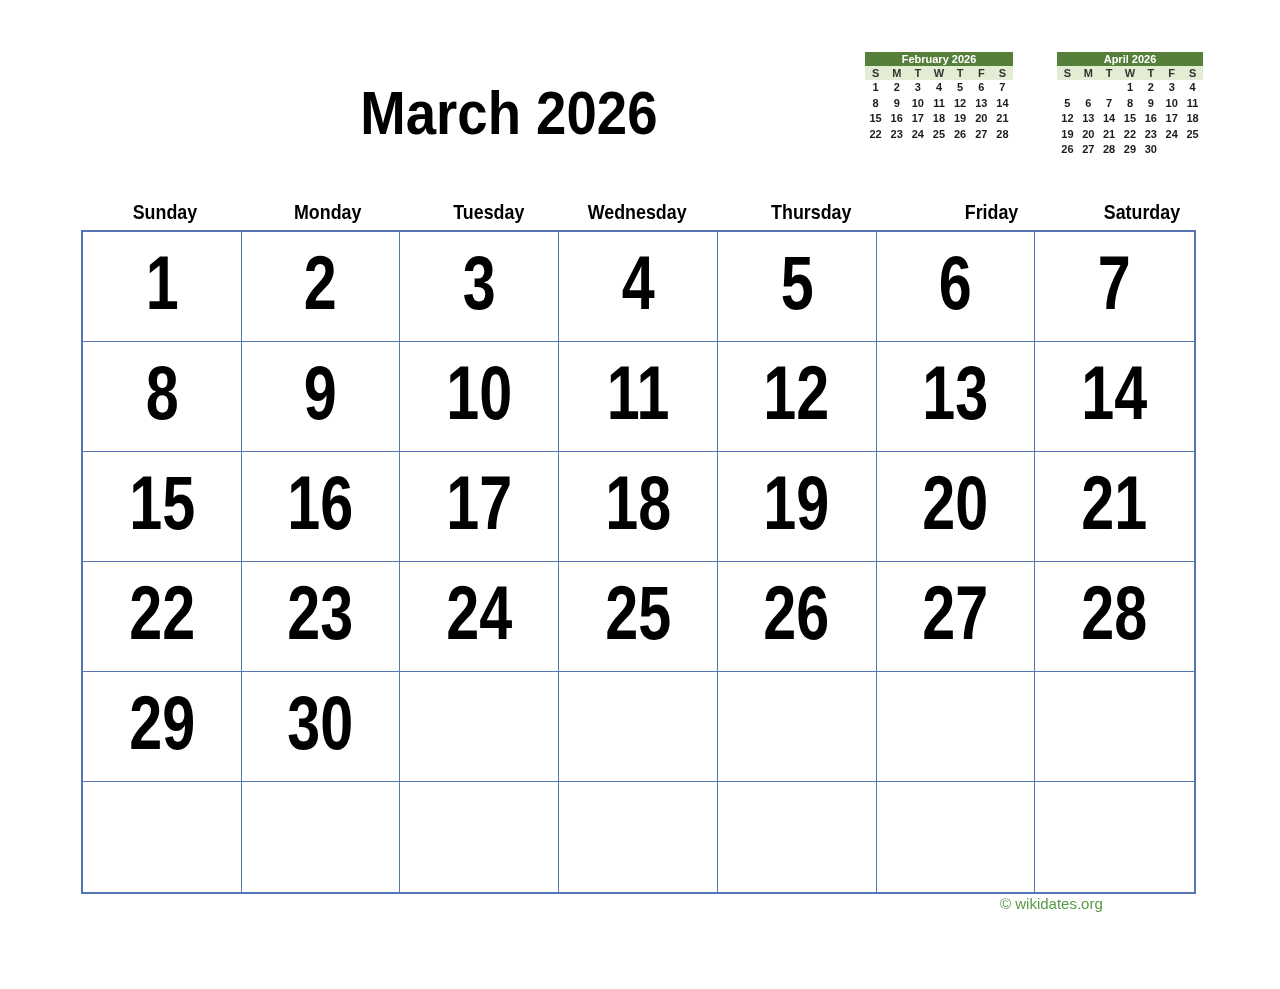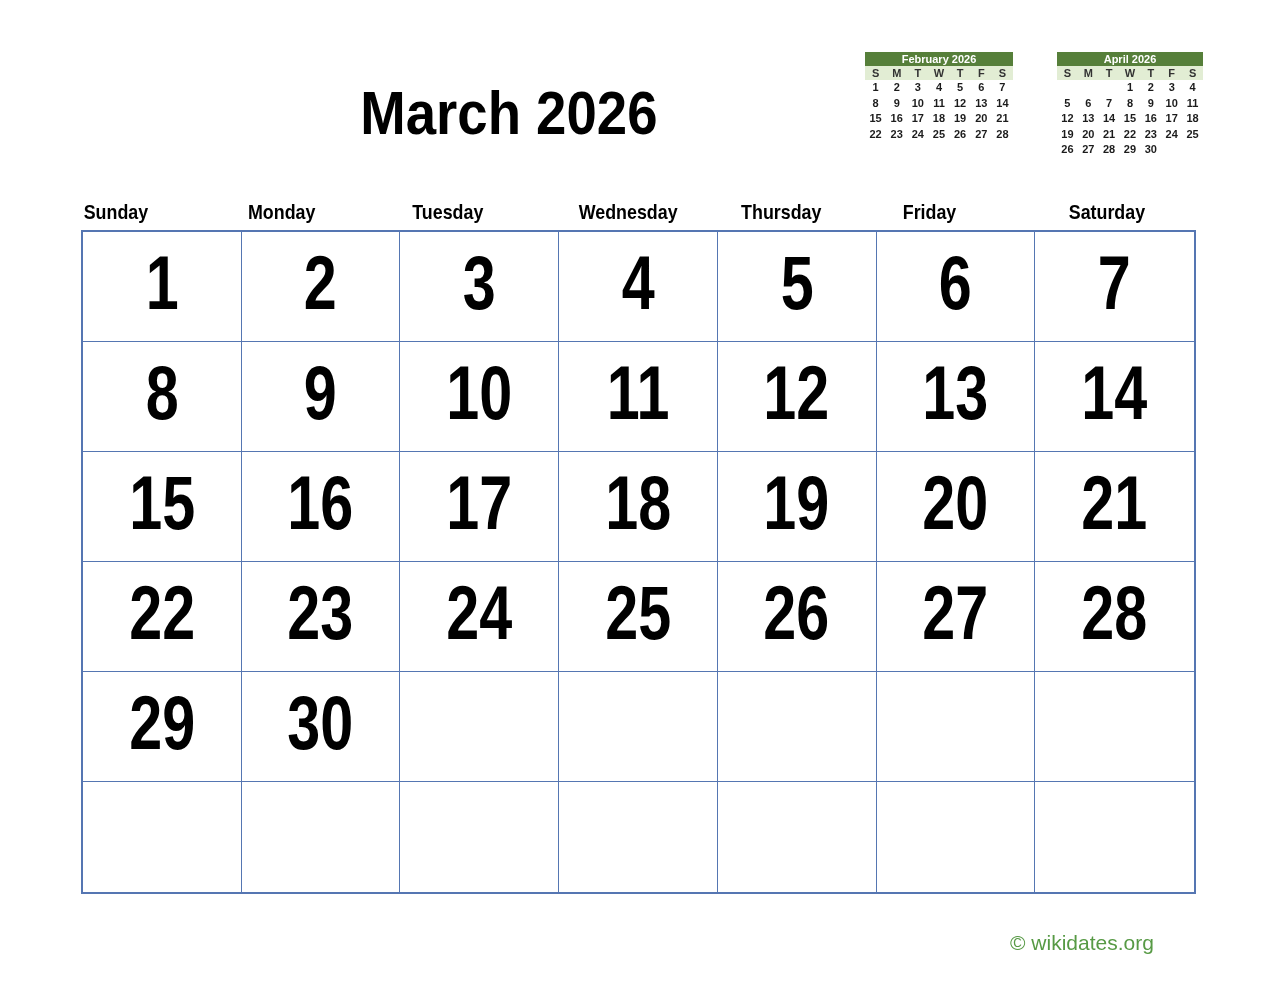--- a/index.html
+++ b/index.html
@@ -35,23 +35,23 @@
     height:14px;line-height:14px;text-align:center;
     background:var(--mini-day-row-bg);color:#333333;
   }
   .mini-dates{
     display:grid;grid-template-columns:repeat(7,1fr);
     text-align:center;color:#1c1c1c;
   }
   .mini-dates span{height:15.5px;line-height:15.5px;}
   
   .weekday-row{
-    position:absolute;left:78px;top:200px;width:1115px;
+    position:absolute;left:72px;top:200px;width:1115px;
     display:grid;grid-template-columns:repeat(7,1fr);
-    text-align:left;font-size:21px;font-weight:bold;line-height:24px;color:#000;gap:33px;
+    text-align:right;font-size:21px;font-weight:bold;line-height:24px;color:#000;gap:33px;
   }
   .weekday-row .squeeze{display:inline-block;transform:scaleX(.85);transform-origin:center;white-space:nowrap;}
   
   .grid{
     position:absolute;left:81px;top:230px;width:1115px;height:664px;
     box-sizing:border-box;border:2px solid var(--grid-border);
     display:grid;grid-template-columns:repeat(7,1fr);grid-template-rows:repeat(6,1fr);
     background:#ffffff;
   }
   .cell{
@@ -60,22 +60,22 @@
     border-bottom:1.5px solid var(--grid-border);
     display:flex;align-items:center;justify-content:center;
     padding-bottom:8px;
     font-size:76px;font-weight:bold;color:var(--date-text);
   }
   .cell:nth-child(7n){border-right:none;}
   .cell:nth-child(n+36){border-bottom:none;}
   .cell .squeeze{display:inline-block;transform:scaleX(.78);transform-origin:center;}
   
   .attribution{
-    position:absolute;left:1000px;top:934px;width:164px;
-    text-align:center;font-size:21px;line-height:18px;
+    position:absolute;left:1000px;top:895px;width:164px;
+    text-align:left;font-size:15px;line-height:18px;
     color:var(--attribution-text);
   }
 </style>
 </head>
 <body>
 
 <div class="page">
 
   <div class="title">
     <span class="squeeze">March 2026</span>

